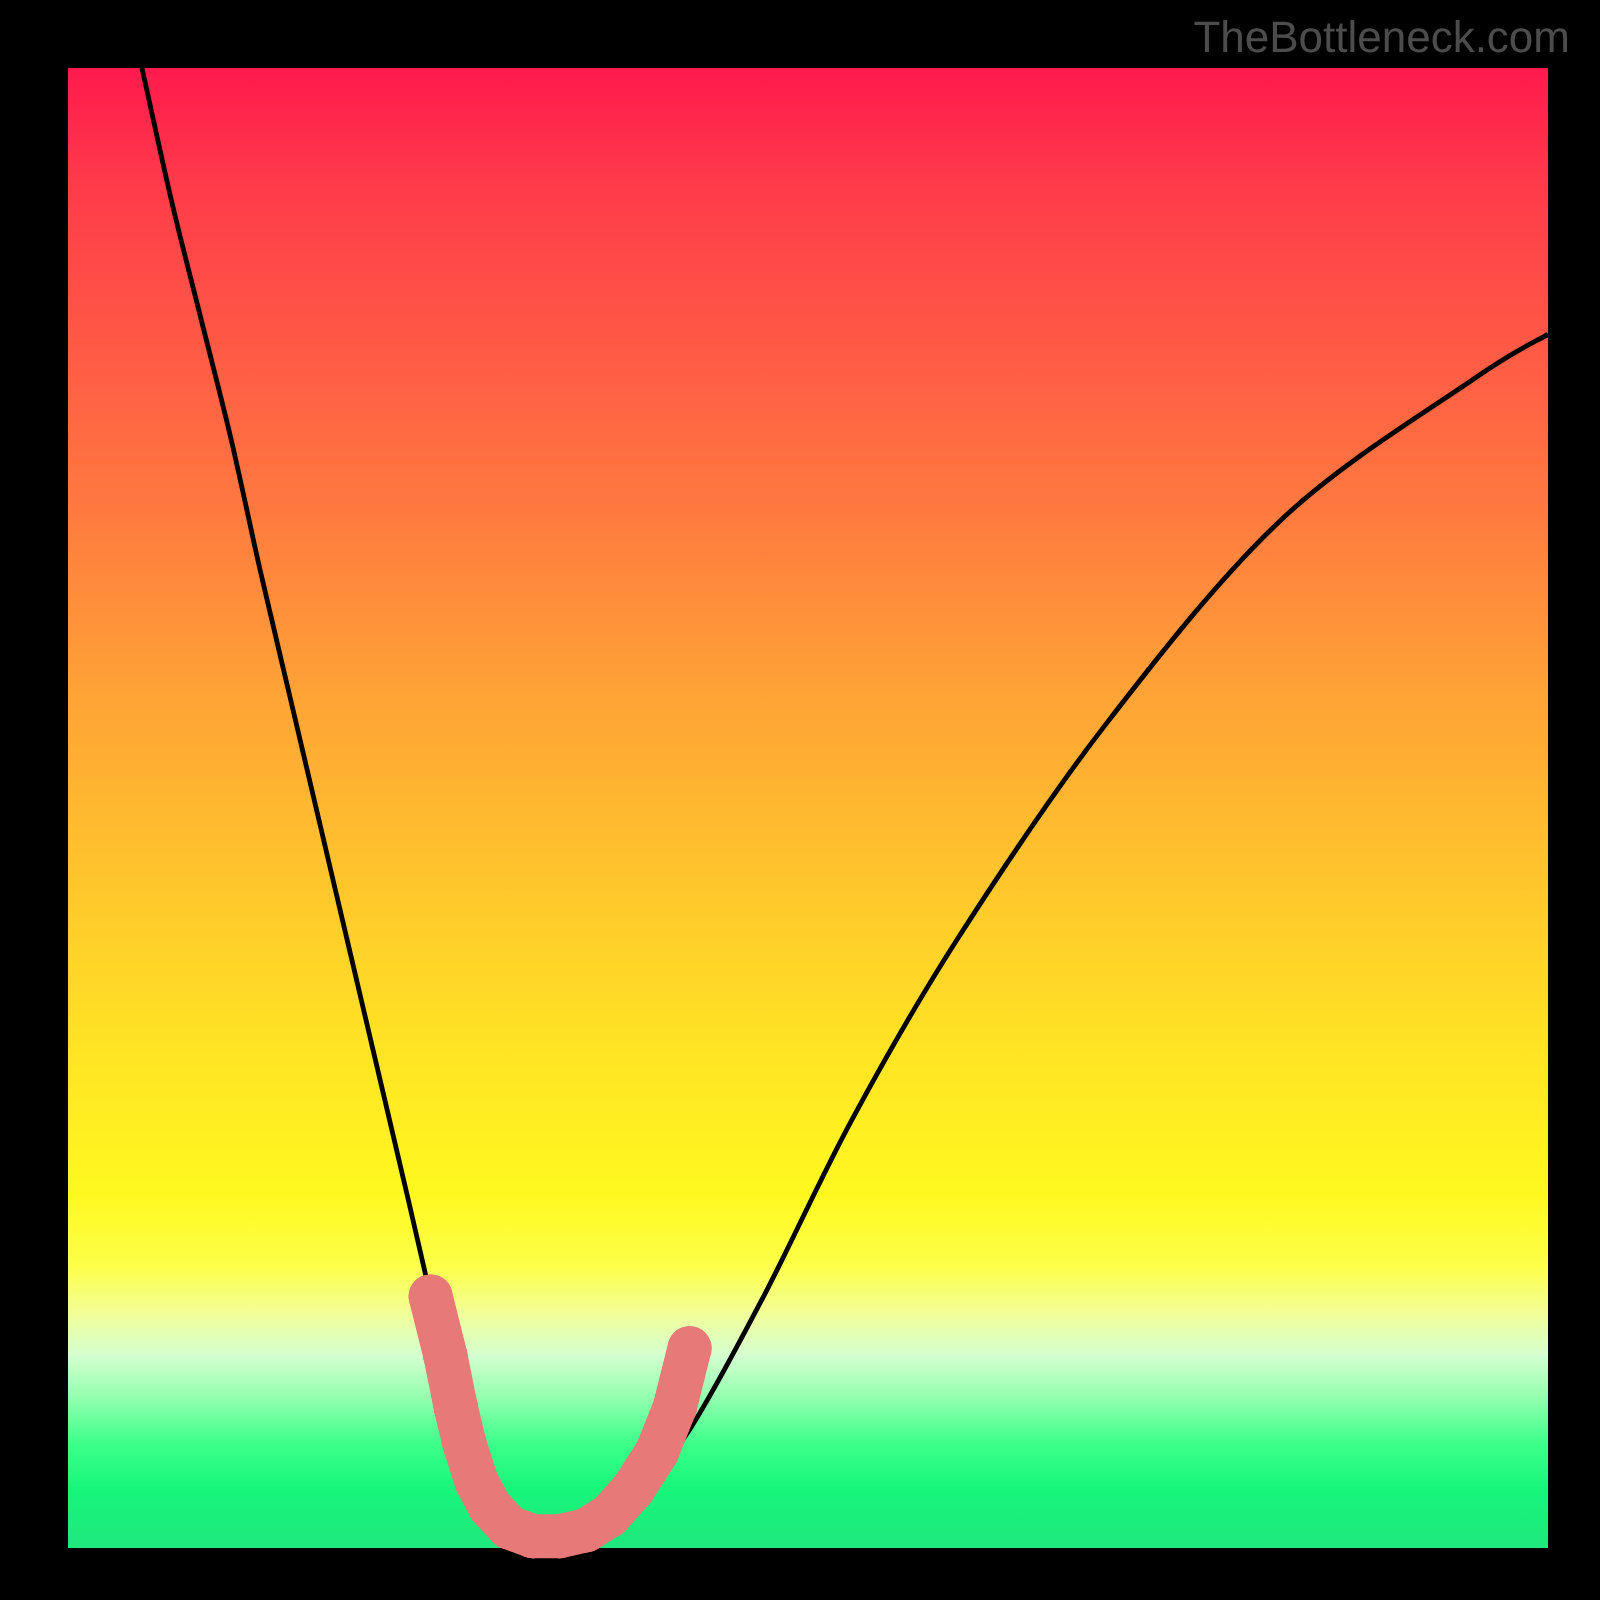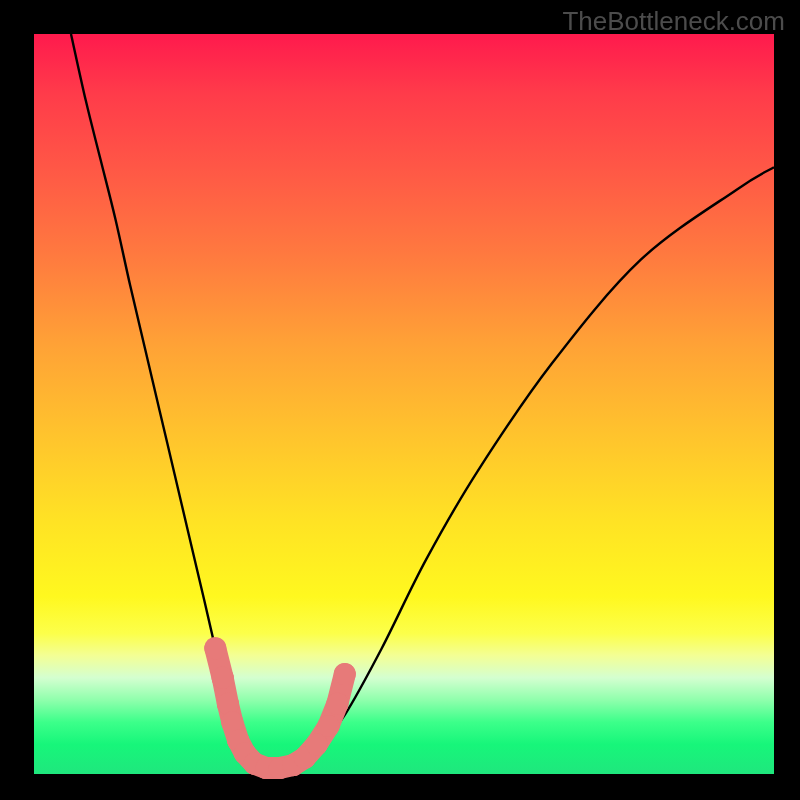--- a/index.html
+++ b/index.html
@@ -41,21 +41,21 @@
       #3cff8a 93%,
       #17f67a 96%,
       #1fe77d 100%
     );
   }
   .watermark {
     position: absolute;
     top: 6px;
     right: 15px;
     color: #4c4c4c;
-    font-size: 26px;
+    font-size: 22px;
     letter-spacing: 0px;
     font-weight: 500;
     user-select: none;
   }
   svg.curve-layer {
     position: absolute;
     left: 0;
     top: 0;
     width: 740px;
     height: 740px;

